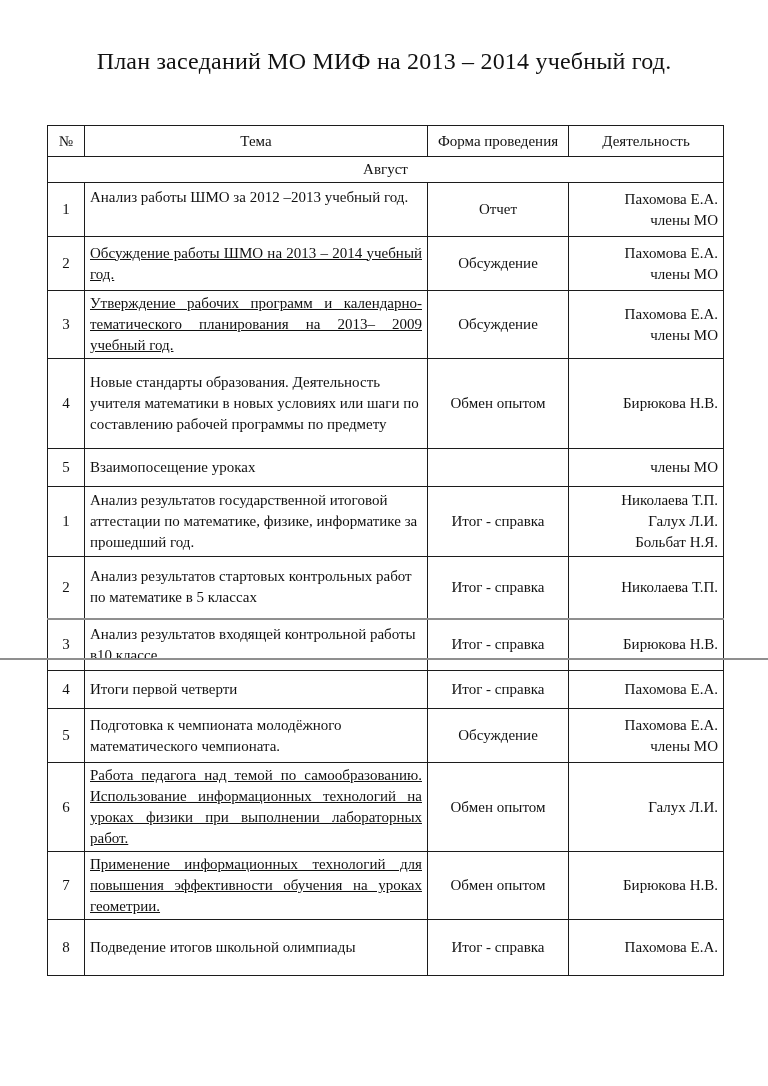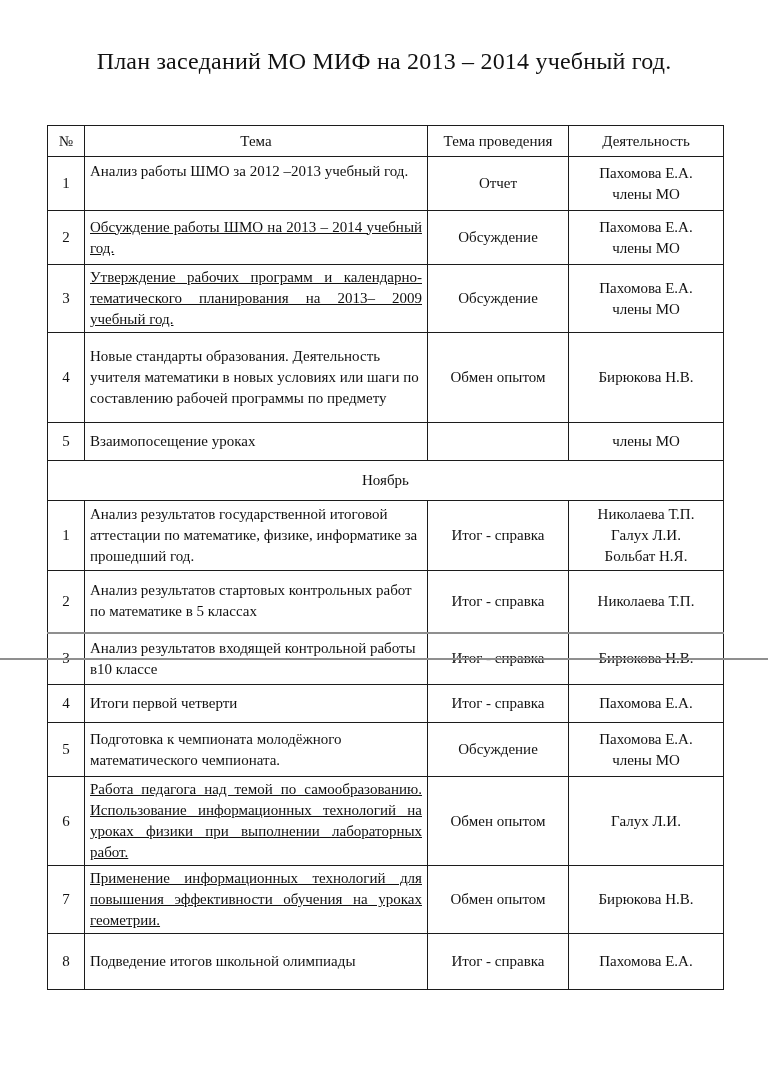--- a/index.html
+++ b/index.html
@@ -48,21 +48,21 @@
   table.schedule th {
     font-weight: normal;
     text-align: center;
     height: 26px;
   }
   td.cell-num { text-align: center; }
   td.cell-topic { text-align: left; padding-left: 8px; padding-right: 6px; }
   td.cell-topic.justify { text-align: justify; text-decoration: underline; }
   td.cell-topic.vtop { vertical-align: top; padding-top: 4px; }
   td.cell-form { text-align: center; }
-  td.cell-resp { text-align: center; white-space: pre-line; }
+  td.cell-resp { text-align: right; white-space: pre-line; }
   tr.section-row td {
     text-align: center;
     font-size: 15px;
   }
   tr.seam-row td {
     border-top: 2px solid #8f8f8f;
   }
   .page-seam {
     position: absolute;
     left: 0;
@@ -81,25 +81,28 @@
     <colgroup>
       <col style="width:37px">
       <col style="width:343px">
       <col style="width:141px">
       <col style="width:155px">
     </colgroup>
     <thead>
       <tr>
           <th>№</th>
           <th>Тема</th>
-          <th>Тема проведения</th>
+          <th>Форма проведения</th>
           <th>Деятельность</th>
         </tr>
     </thead>
     <tbody>
+        <tr class="section-row" style="height: 24px;">
+          <td colspan="4">Август</td>
+        </tr>
         <tr style="height: 54px;">
           <td class="cell-num">1</td>
           <td class="cell-topic vtop">Анализ работы ШМО за 2012 –2013 учебный год.</td>
           <td class="cell-form">Отчет</td>
           <td class="cell-resp">Пахомова Е.А.
 члены МО</td>
         </tr>
         <tr style="height: 54px;">
           <td class="cell-num">2</td>
           <td class="cell-topic justify">Обсуждение работы ШМО на 2013 – 2014 учебный год.</td>
@@ -118,23 +121,20 @@
           <td class="cell-num">4</td>
           <td class="cell-topic">Новые стандарты образования. Деятельность учителя математики в новых условиях или шаги по составлению рабочей программы по предмету</td>
           <td class="cell-form">Обмен опытом</td>
           <td class="cell-resp">Бирюкова Н.В.</td>
         </tr>
         <tr style="height: 38px;">
           <td class="cell-num">5</td>
           <td class="cell-topic">Взаимопосещение уроках</td>
           <td class="cell-form"></td>
           <td class="cell-resp">члены МО</td>
-        </tr>
-        <tr class="section-row" style="height: 40px;">
-          <td colspan="4">Ноябрь</td>
         </tr>
         <tr style="height: 70px;">
           <td class="cell-num">1</td>
           <td class="cell-topic">Анализ результатов государственной итоговой аттестации по математике, физике, информатике за прошедший год.</td>
           <td class="cell-form">Итог - справка</td>
           <td class="cell-resp">Николаева Т.П.
 Галух Л.И.
 Больбат Н.Я.</td>
         </tr>
         <tr style="height: 62px;">

